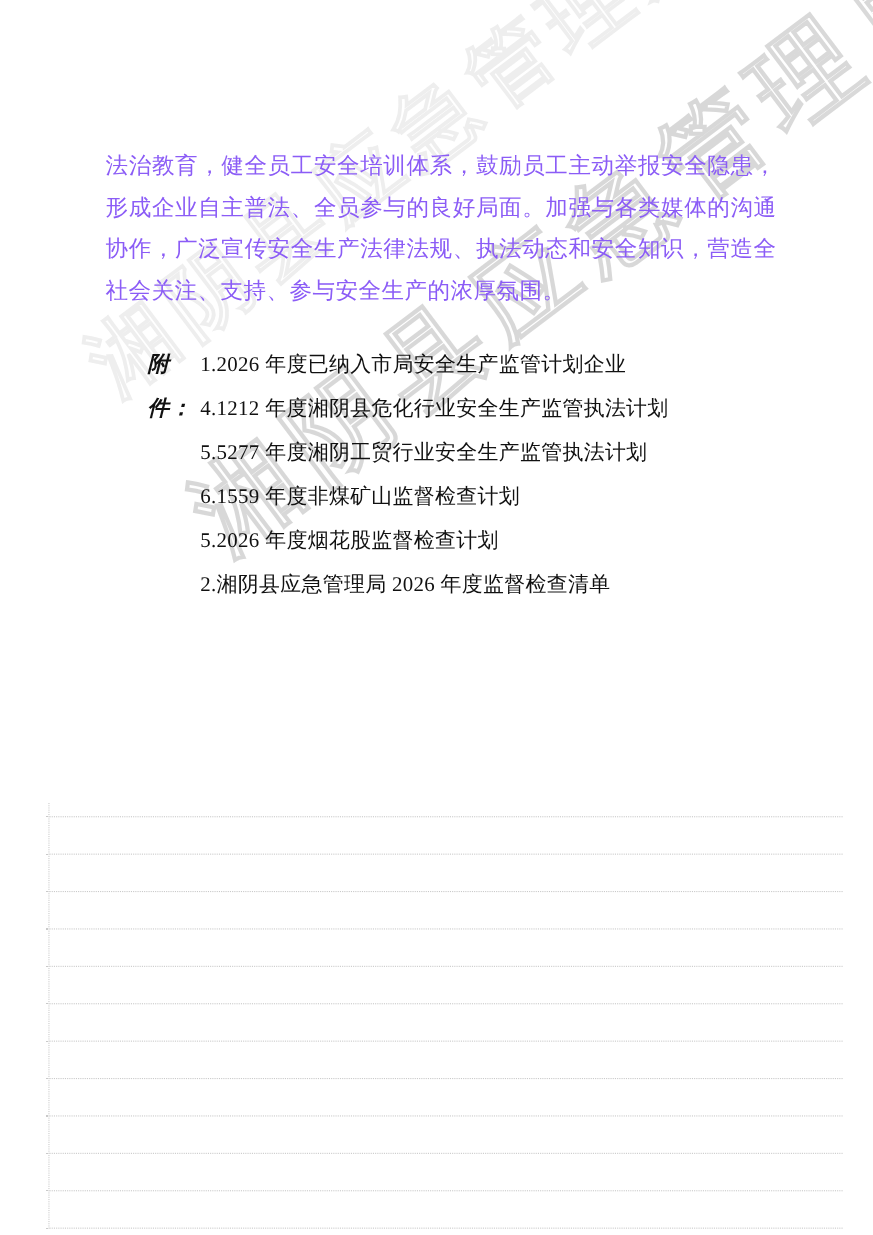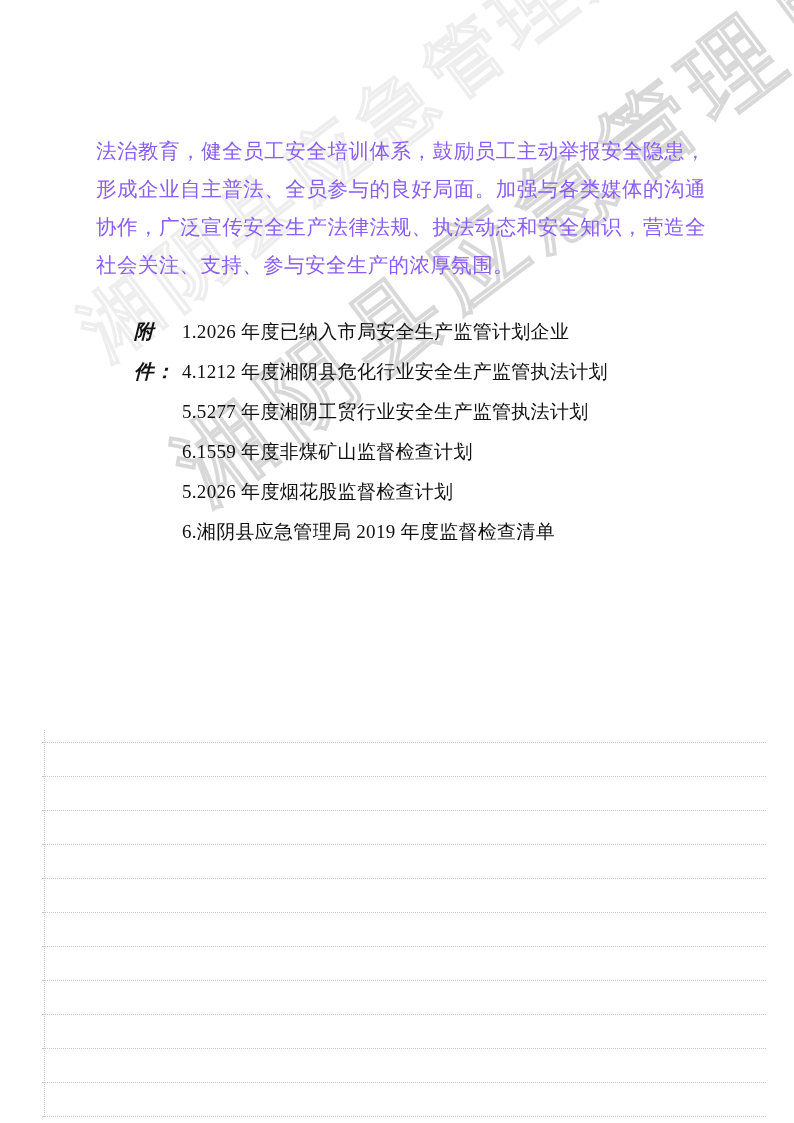--- a/index.html
+++ b/index.html
@@ -149,19 +149,19 @@
 
     <div class="attach-block">
       <div class="attach-row">
         <div class="attach-label">附件：</div>
         <div class="attach-items">
           <div class="attach-item">1.2026 年度已纳入市局安全生产监管计划企业</div>
           <div class="attach-item">4.1212 年度湘阴县危化行业安全生产监管执法计划</div>
           <div class="attach-item">5.5277 年度湘阴工贸行业安全生产监管执法计划</div>
           <div class="attach-item">6.1559 年度非煤矿山监督检查计划</div>
           <div class="attach-item">5.2026 年度烟花股监督检查计划</div>
-          <div class="attach-item">6.湘阴县应急管理局 2019 年度监督检查清单</div>
+          <div class="attach-item">2.湘阴县应急管理局 2026 年度监督检查清单</div>
         </div>
       </div>
     </div>
 
   </div>
 </div>
 
 </body></html>

